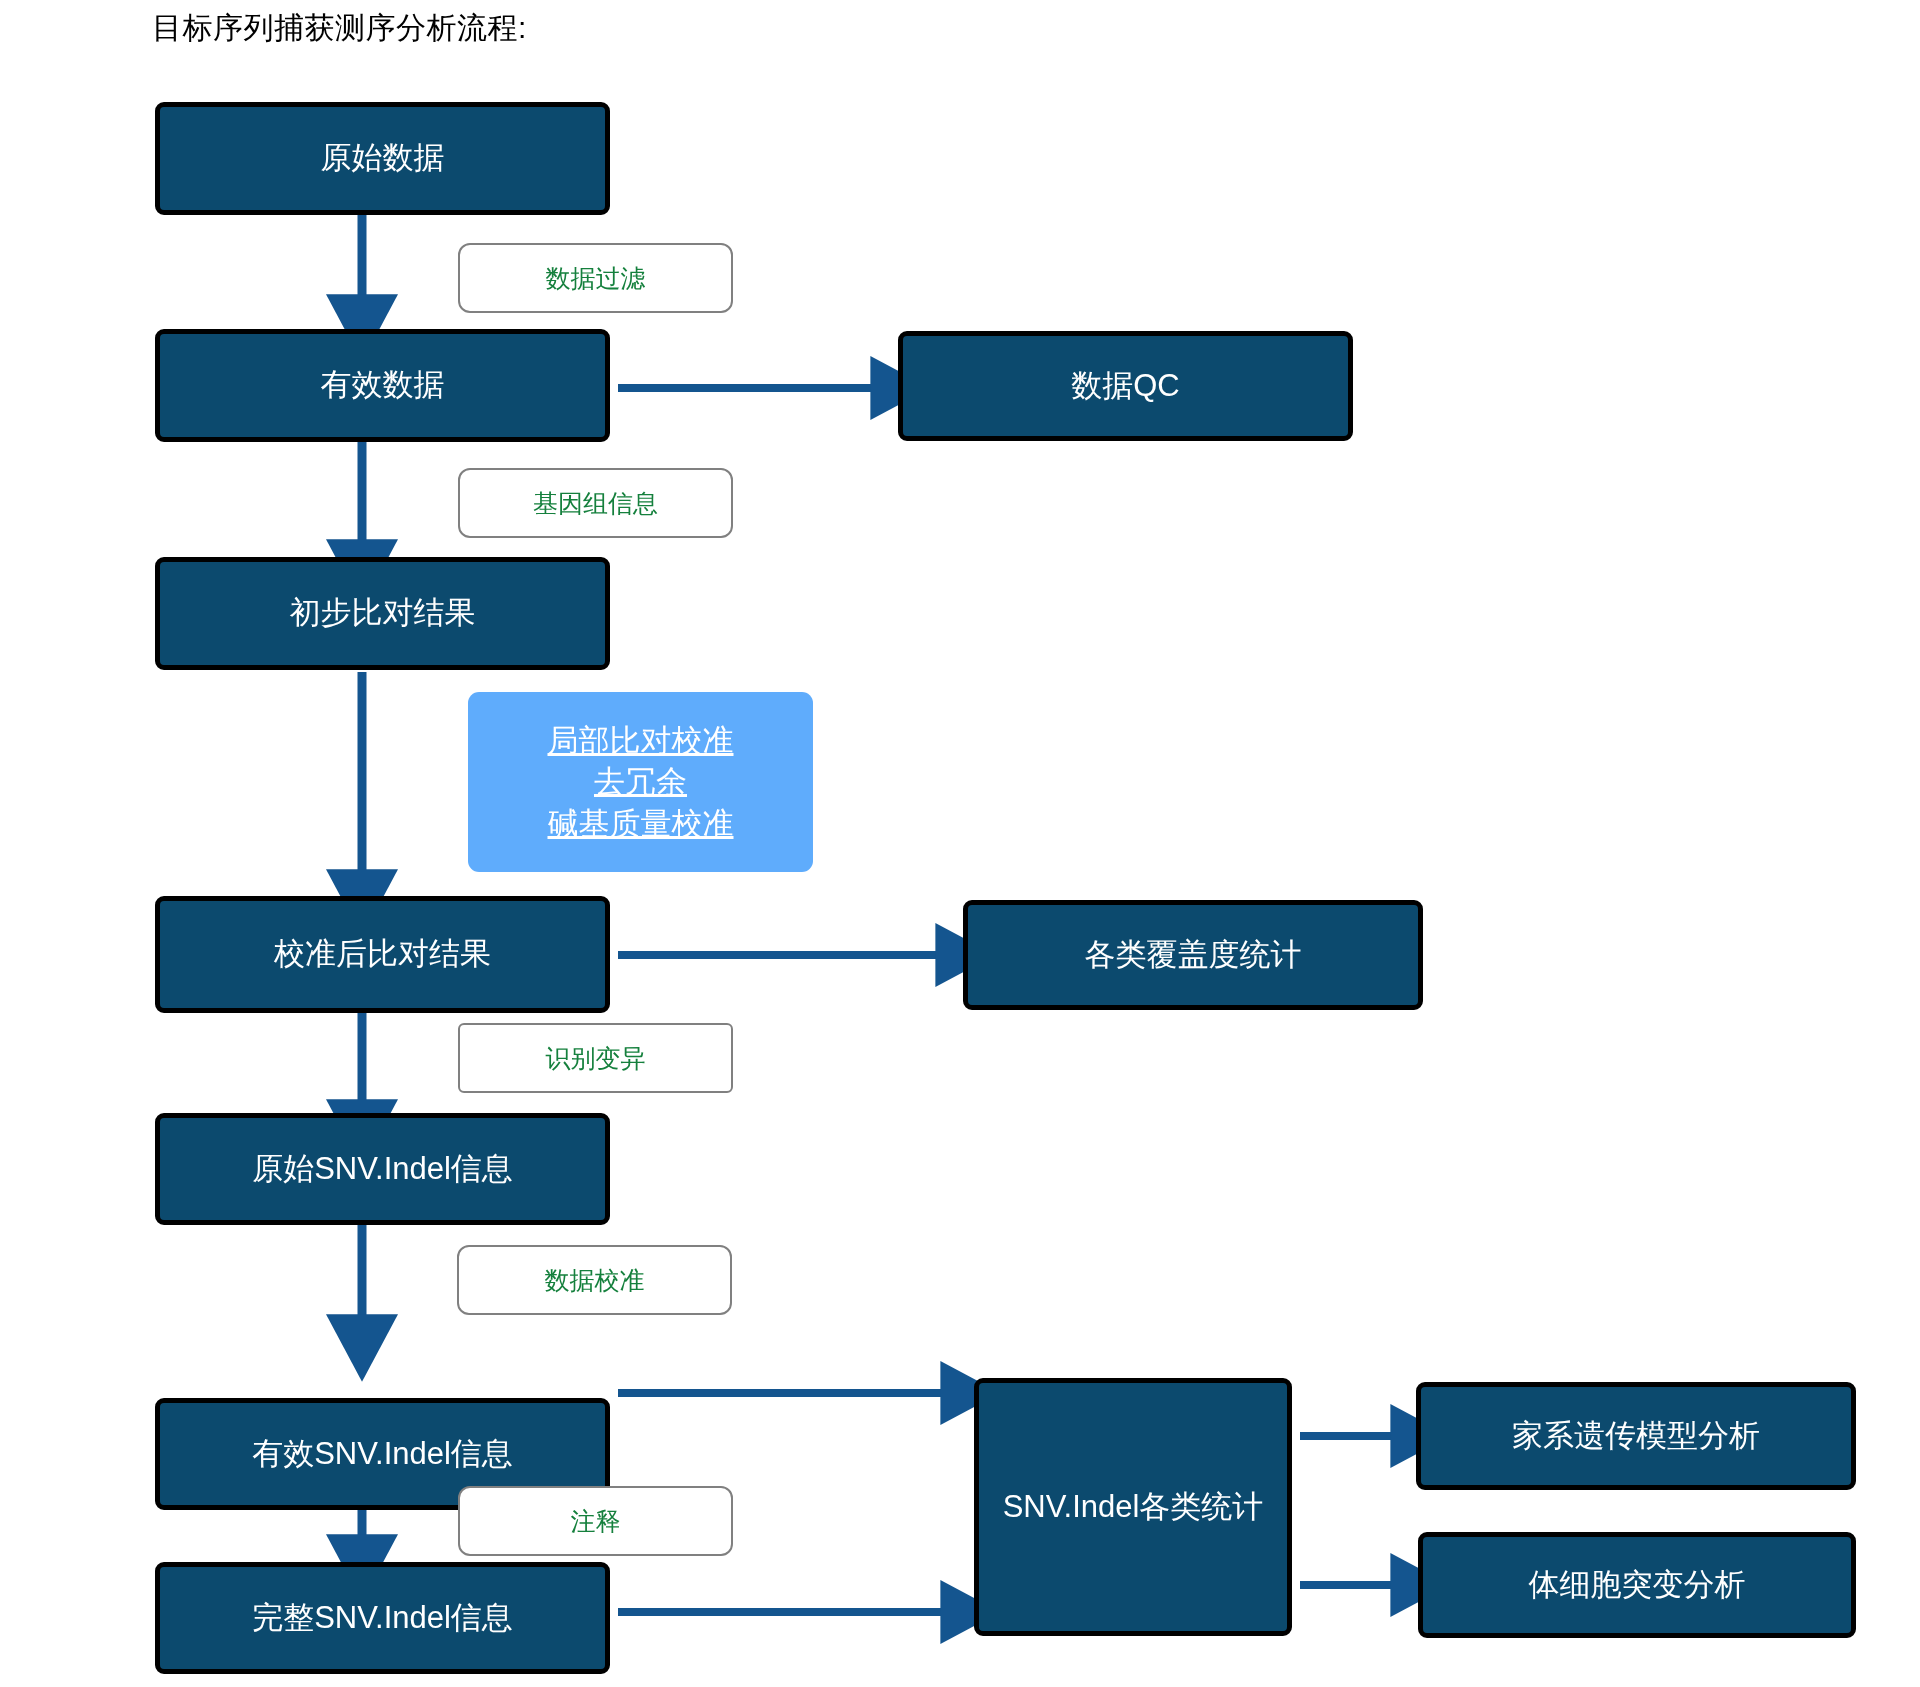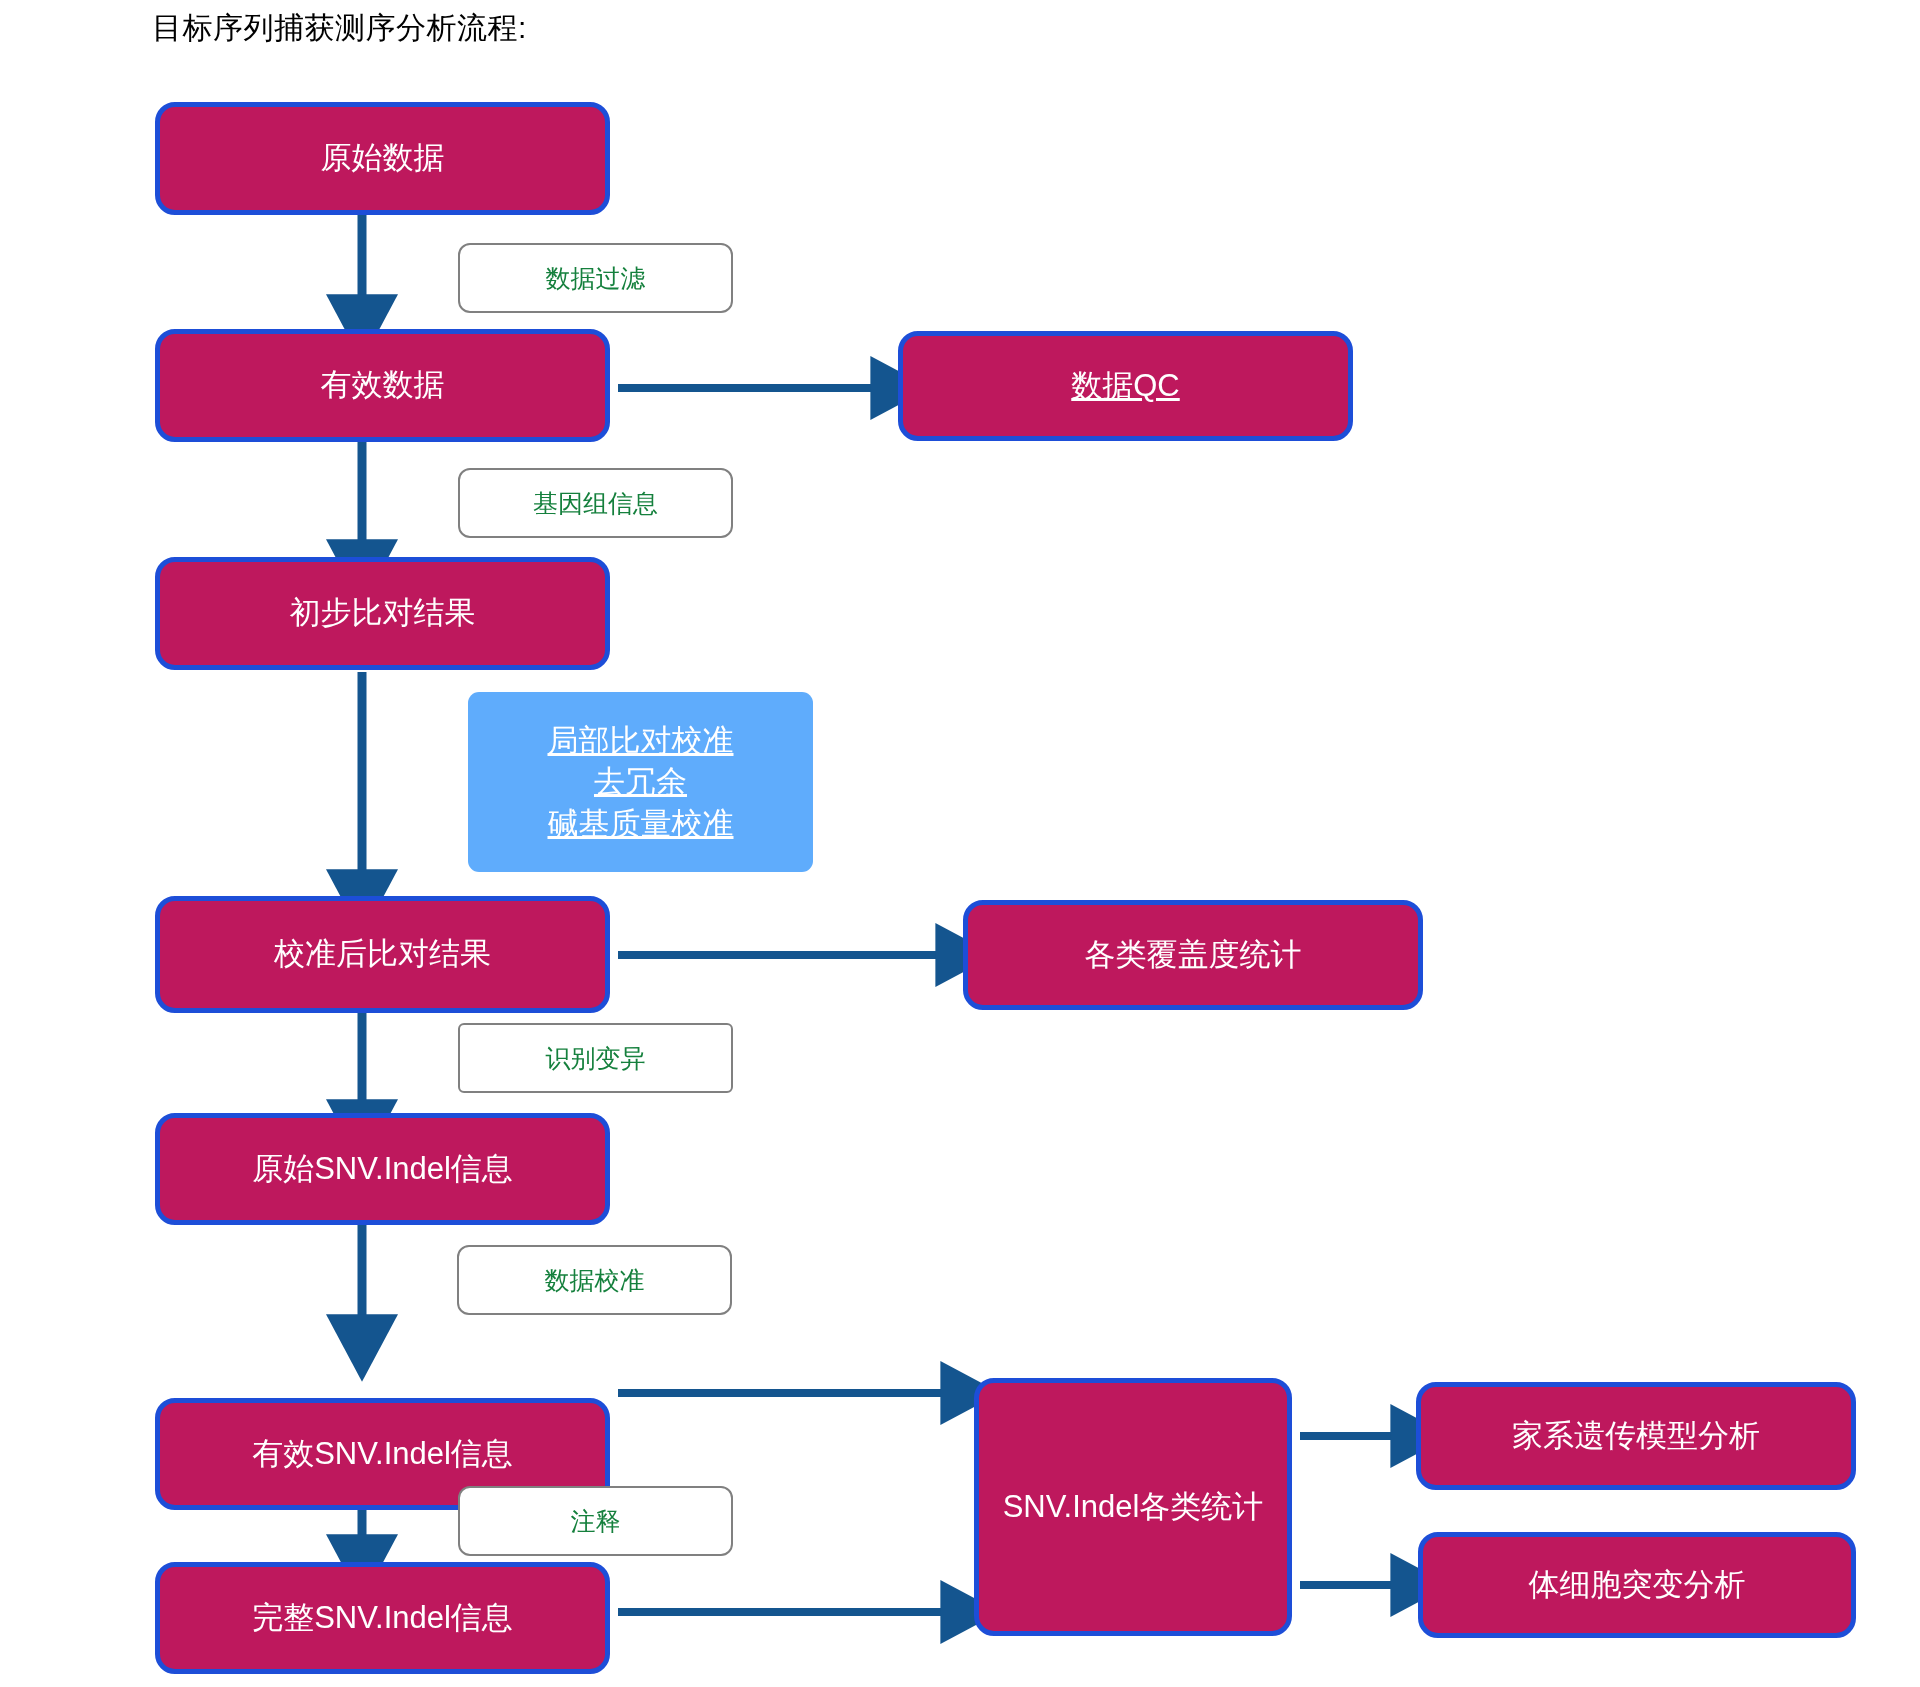--- a/index.html
+++ b/index.html
@@ -29,23 +29,23 @@
     font-size: 30px;
     color: #000000;
     letter-spacing: 0.5px;
     white-space: nowrap;
   }
 
   
   .node {
     position: absolute;
     box-sizing: border-box;
-    background: #be185d;
-    border: 5px solid #1d4ed8;
-    border-radius: 20px;
+    background: #0c4a6e;
+    border: 5px solid #000000;
+    border-radius: 9px;
     color: #ffffff;
     display: flex;
     align-items: center;
     justify-content: center;
     text-align: center;
     font-size: 31px;
     line-height: 1.25;
     padding: 4px 10px;
   }
   
@@ -122,21 +122,21 @@
   </svg>
 
   <div class="node" style="left:155px; top:102px; width:455px; height:113px;">
     <span>原始数据</span>
   </div>
 
   <div class="node" style="left:155px; top:329px; width:455px; height:113px;">
     <span>有效数据</span>
   </div>
 
-  <div class="node" style="left:898px; top:331px; width:455px; height:110px;text-decoration:underline;">
+  <div class="node" style="left:898px; top:331px; width:455px; height:110px;">
     <span>数据QC</span>
   </div>
 
   <div class="node" style="left:155px; top:557px; width:455px; height:113px;">
     <span>初步比对结果</span>
   </div>
 
   <div class="node plain" style="left:468px; top:692px; width:345px; height:180px; flex-direction:column; line-height:1.33;text-decoration:underline;">
     <span>局部比对校准</span>
     <span>去冗余</span>

